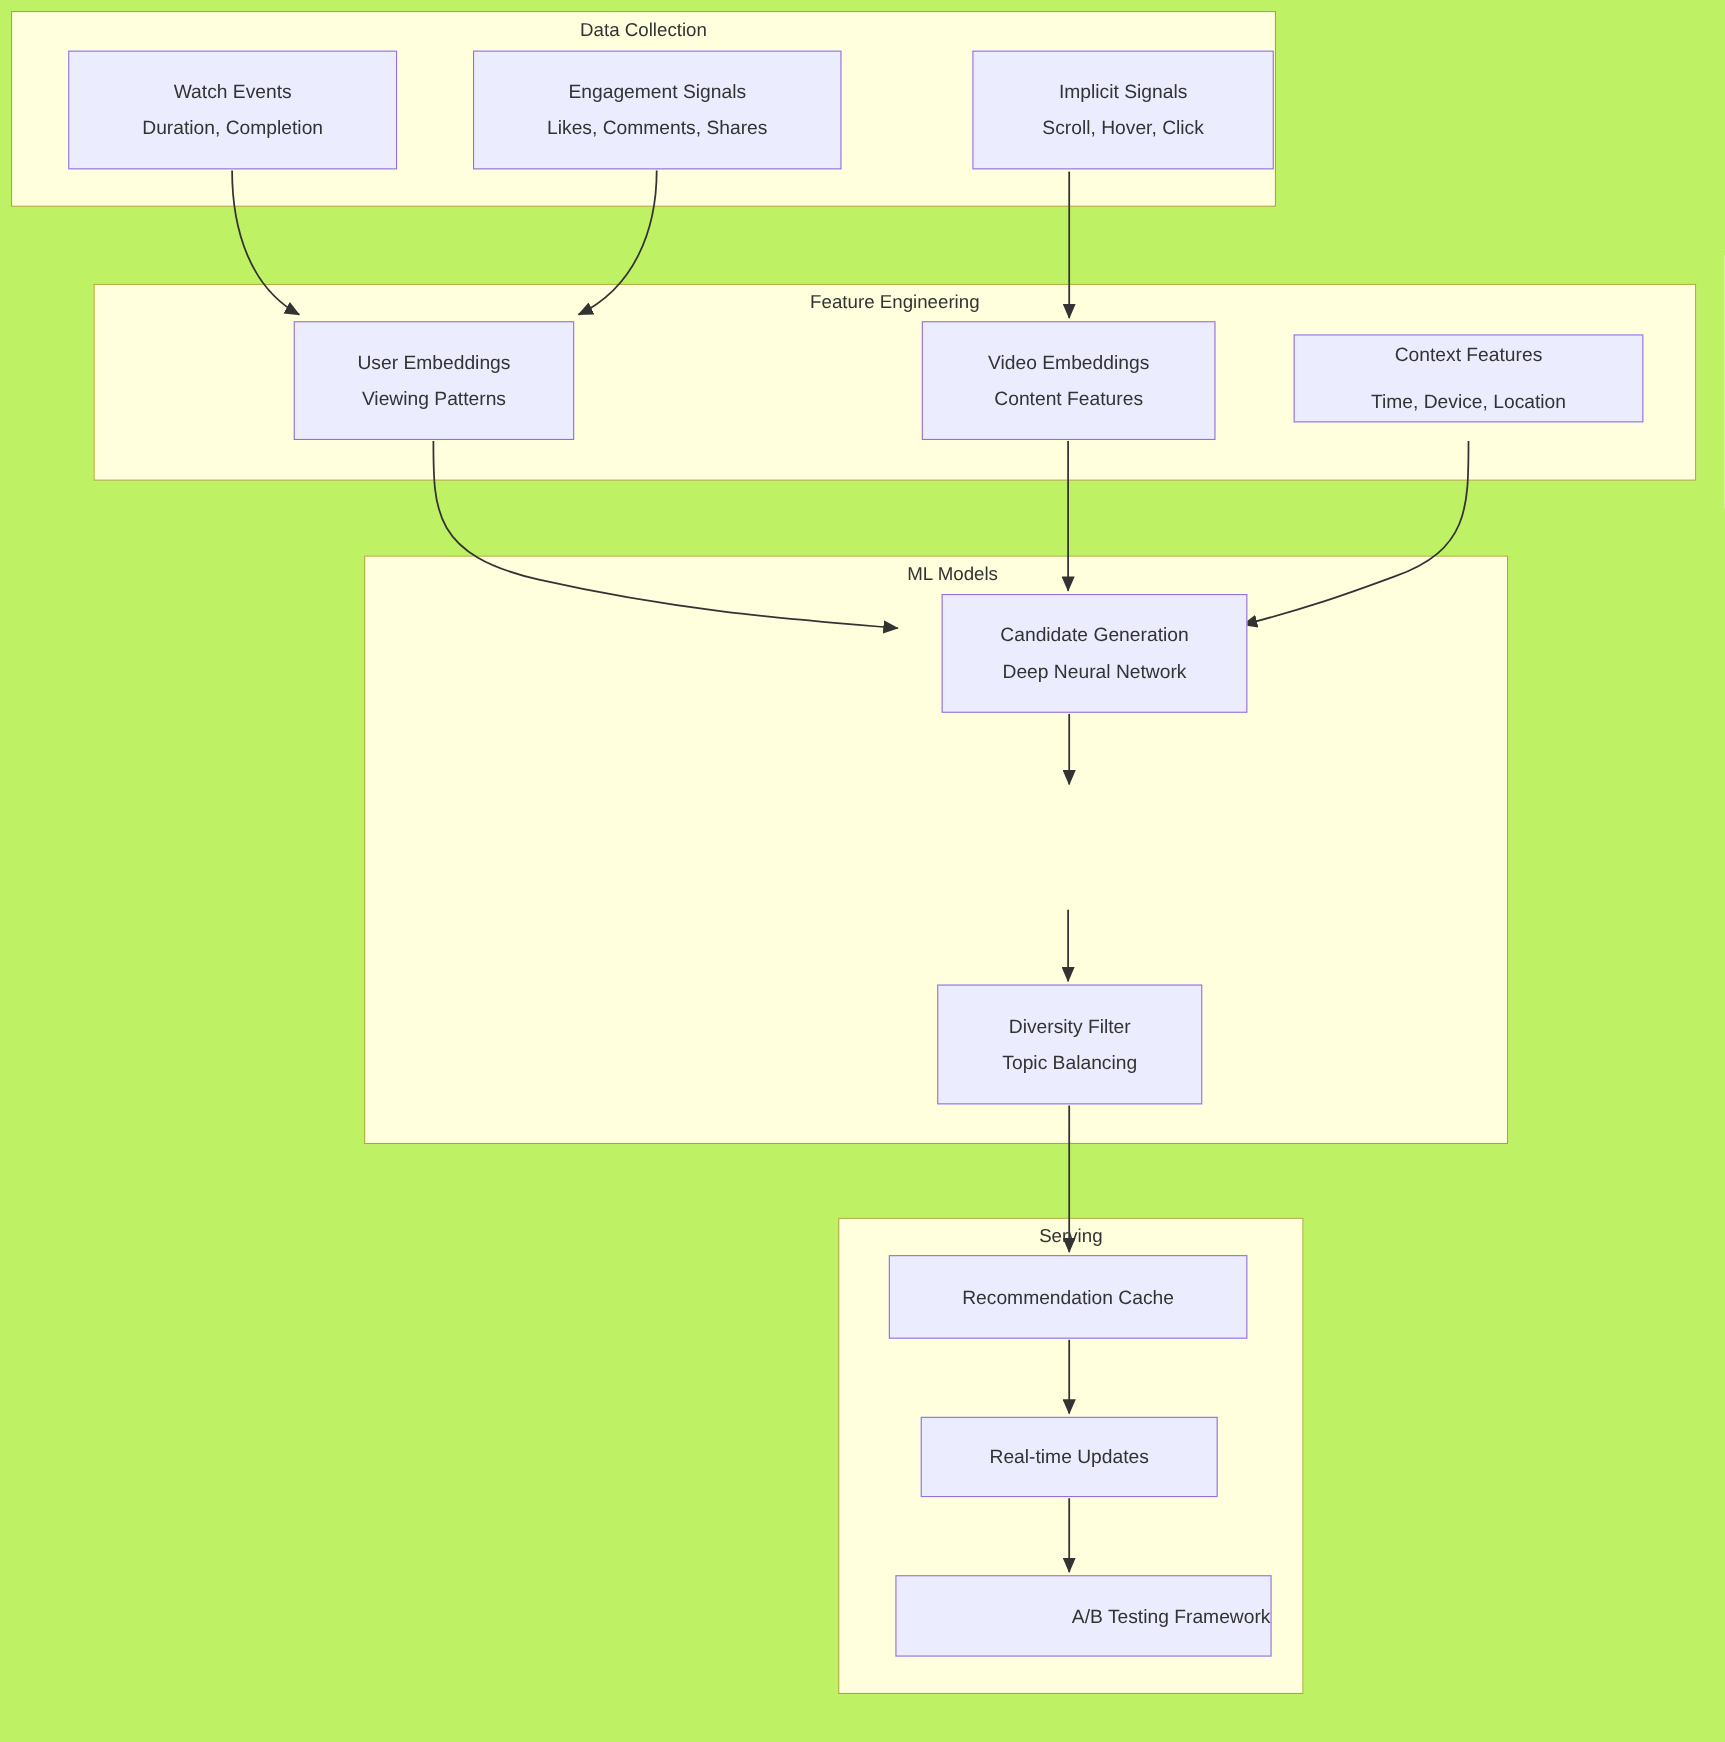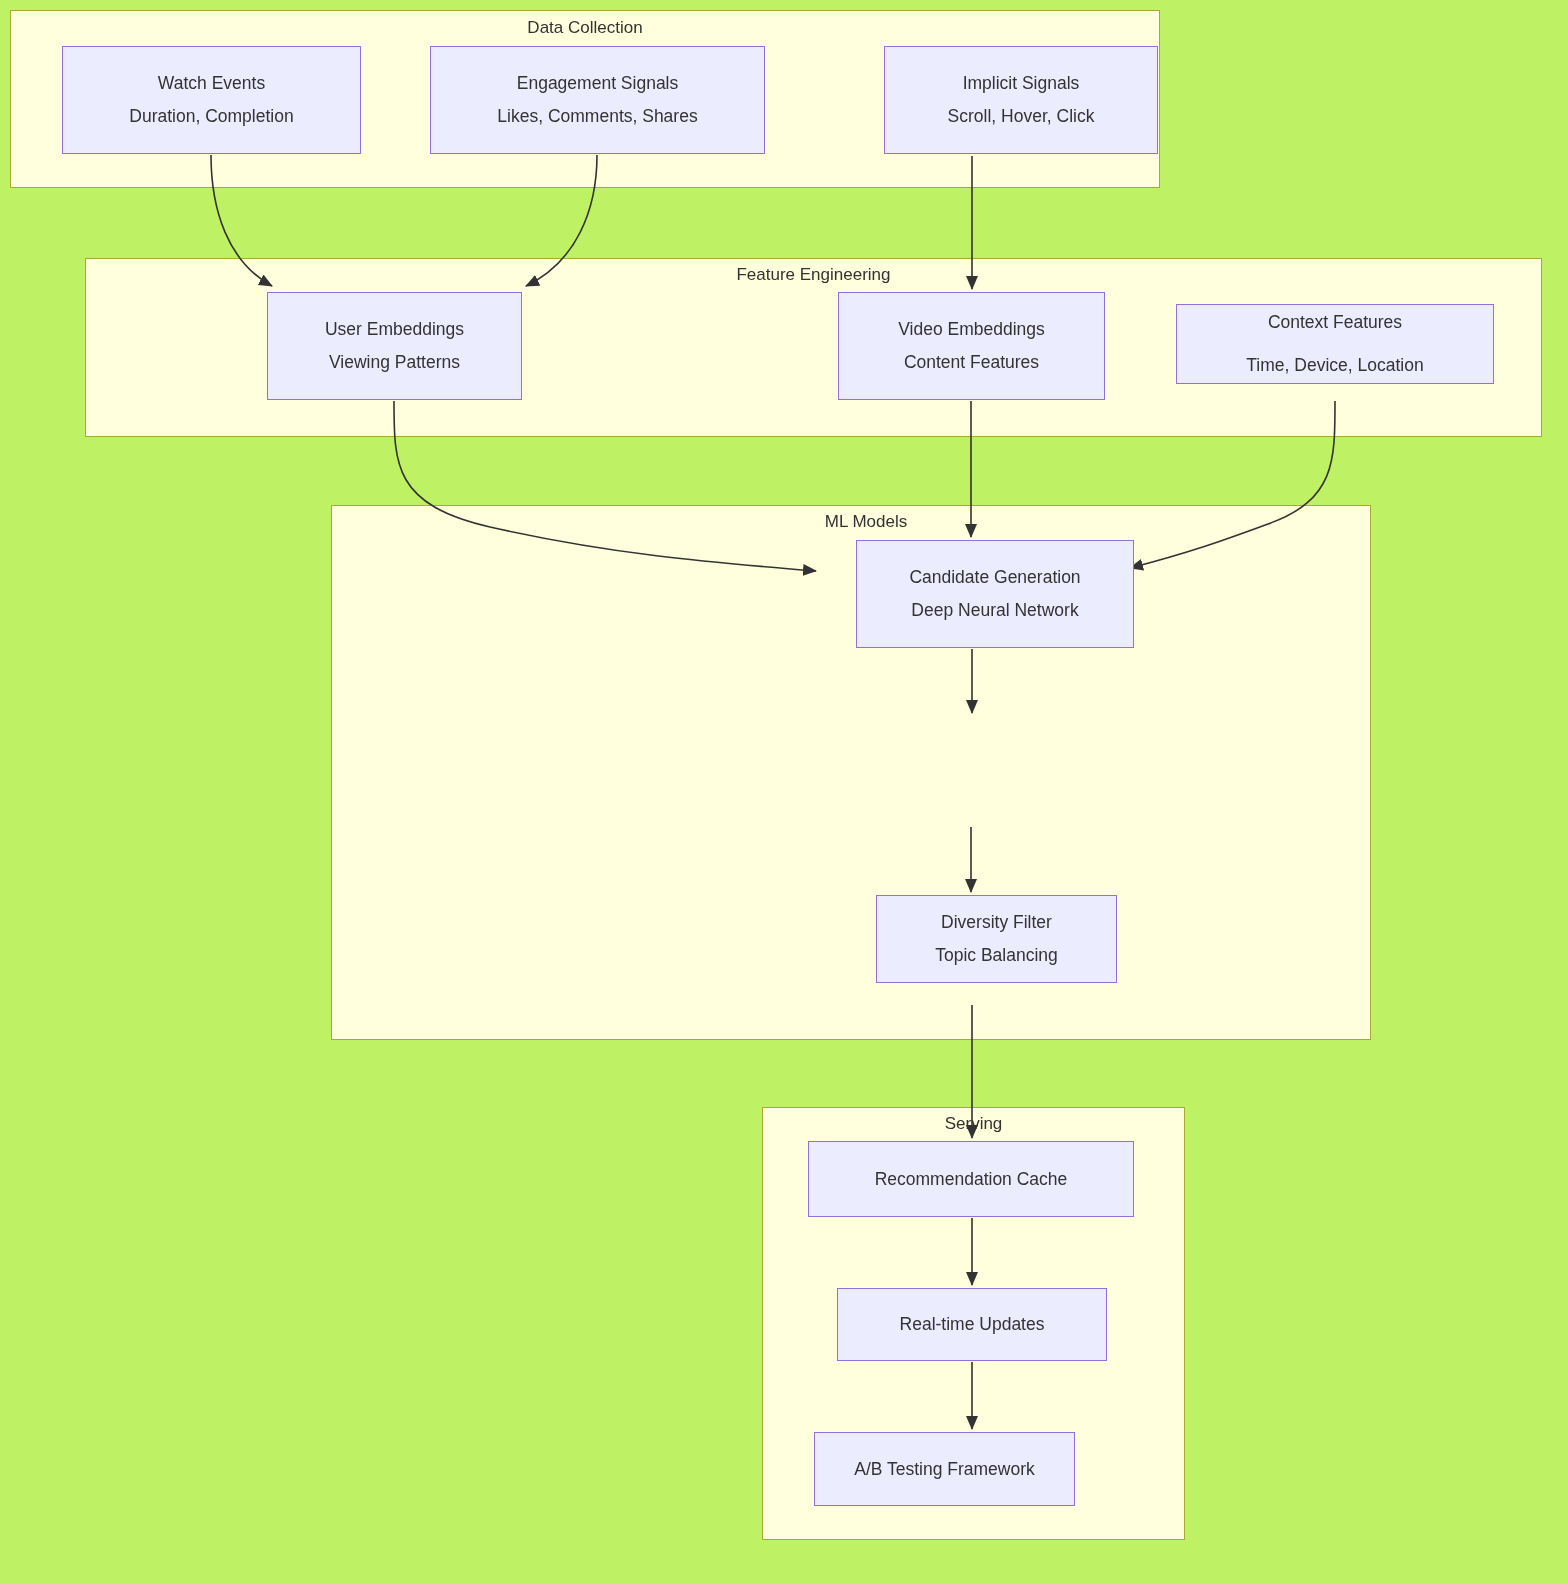--- a/index.html
+++ b/index.html
@@ -71,24 +71,24 @@
 
   
   #n-watch-events         { left: 62px;   top: 46px;   width: 299px; height: 108px; }
   #n-engagement-signals   { left: 430px;  top: 46px;   width: 335px; height: 108px; }
   #n-implicit-signals     { left: 836px;  top: 46px;   width: 274px; height: 108px; margin-left: 48px; }
   #n-user-embeddings      { left: 267px;  top: 292px;  width: 255px; height: 108px; }
   #n-video-embeddings     { left: 838px;  top: 292px;  width: 267px; height: 108px; align-items: center; }
   #n-context-features     { left: 1176px; top: 304px;  width: 318px; height: 80px; gap: 10px; }
   #n-candidate-generation { left: 820px;  top: 540px;  width: 278px; height: 108px; margin-left: 36px; }
   #n-ranking-model        { left: 857px;  top: 717px;  width: 229px; height: 109px; }
-  #n-diversity-filter     { left: 876px;  top: 895px;  width: 241px; height: 88px; }
+  #n-diversity-filter     { left: 852px;  top: 895px;  width: 241px; height: 109px; }
   #n-recommendation-cache { left: 808px;  top: 1141px; width: 326px; height: 76px; }
   #n-realtime-updates     { left: 837px;  top: 1288px; width: 270px; height: 73px; }
-  #n-ab-testing           { left: 814px;  top: 1432px; width: 261px; height: 74px; }
+  #n-ab-testing           { left: 814px;  top: 1432px; width: 342px; height: 74px; align-items: flex-end; }
 </style>
 </head>
 <body>
 
 <div id="canvas">
 
   <div class="group" id="g-data-collection"></div>
   <div class="group" id="g-feature-engineering"></div>
   <div class="group" id="g-ml-models"></div>
   <div class="group" id="g-serving"></div>

